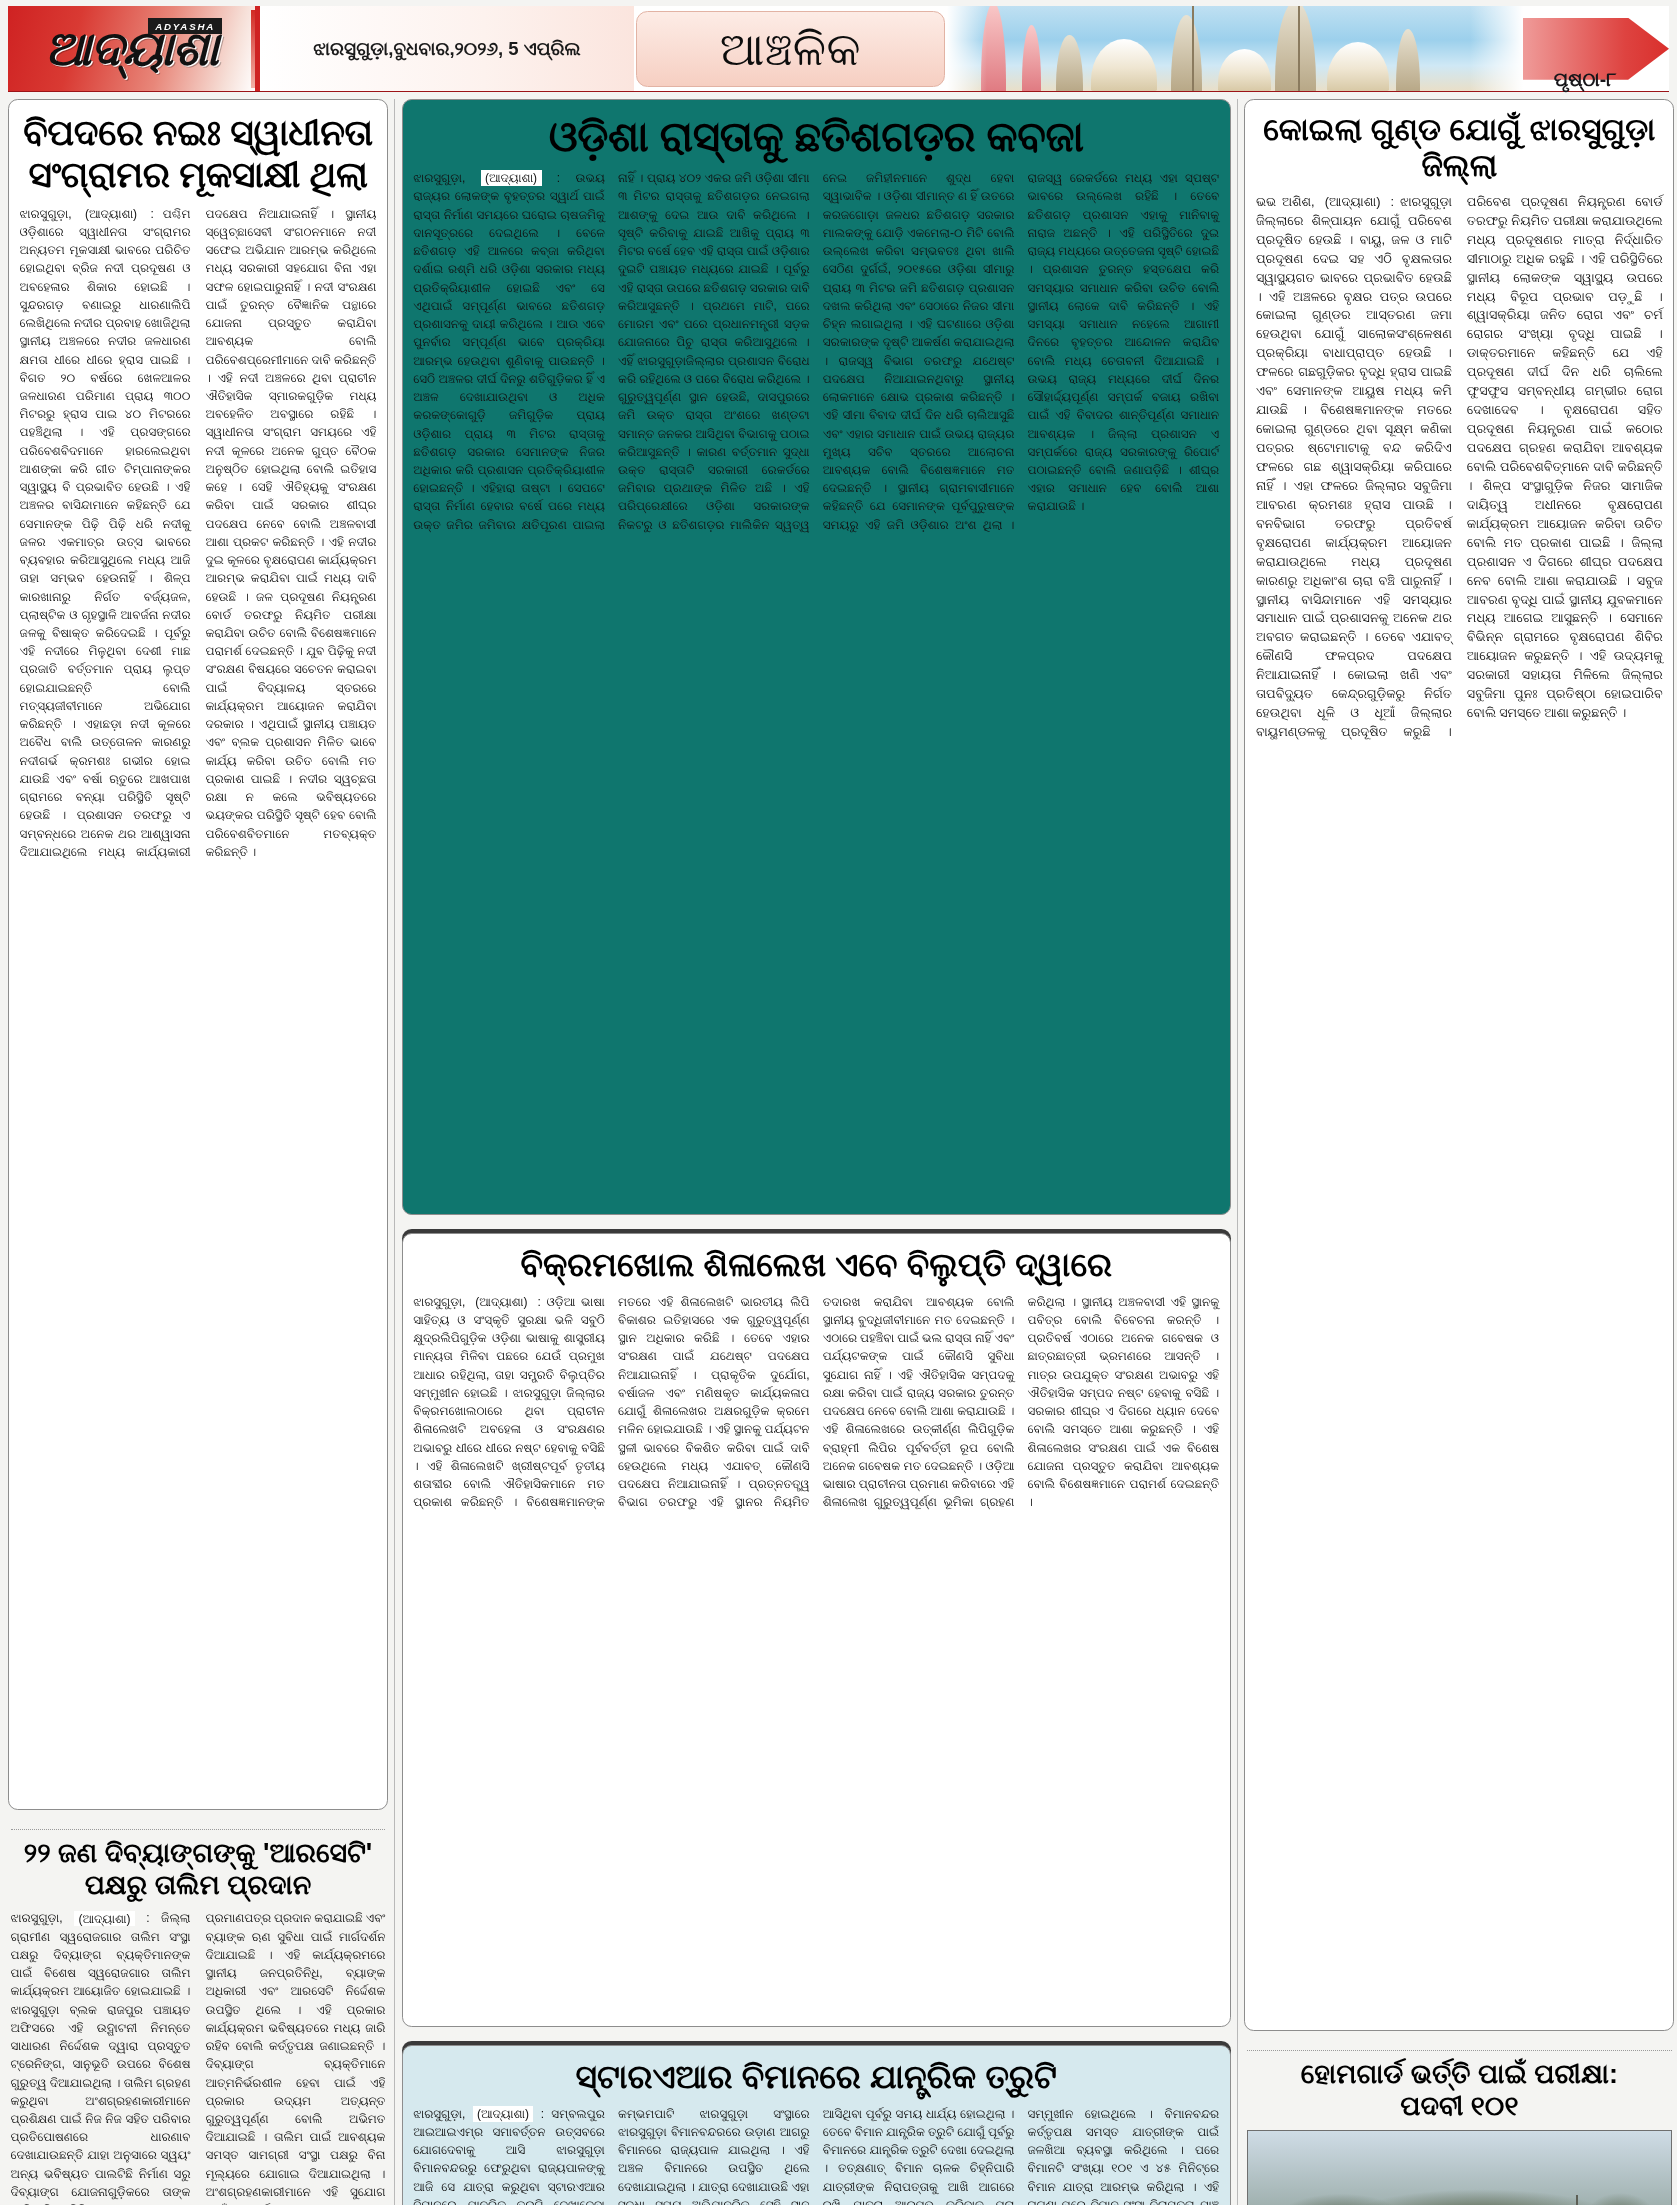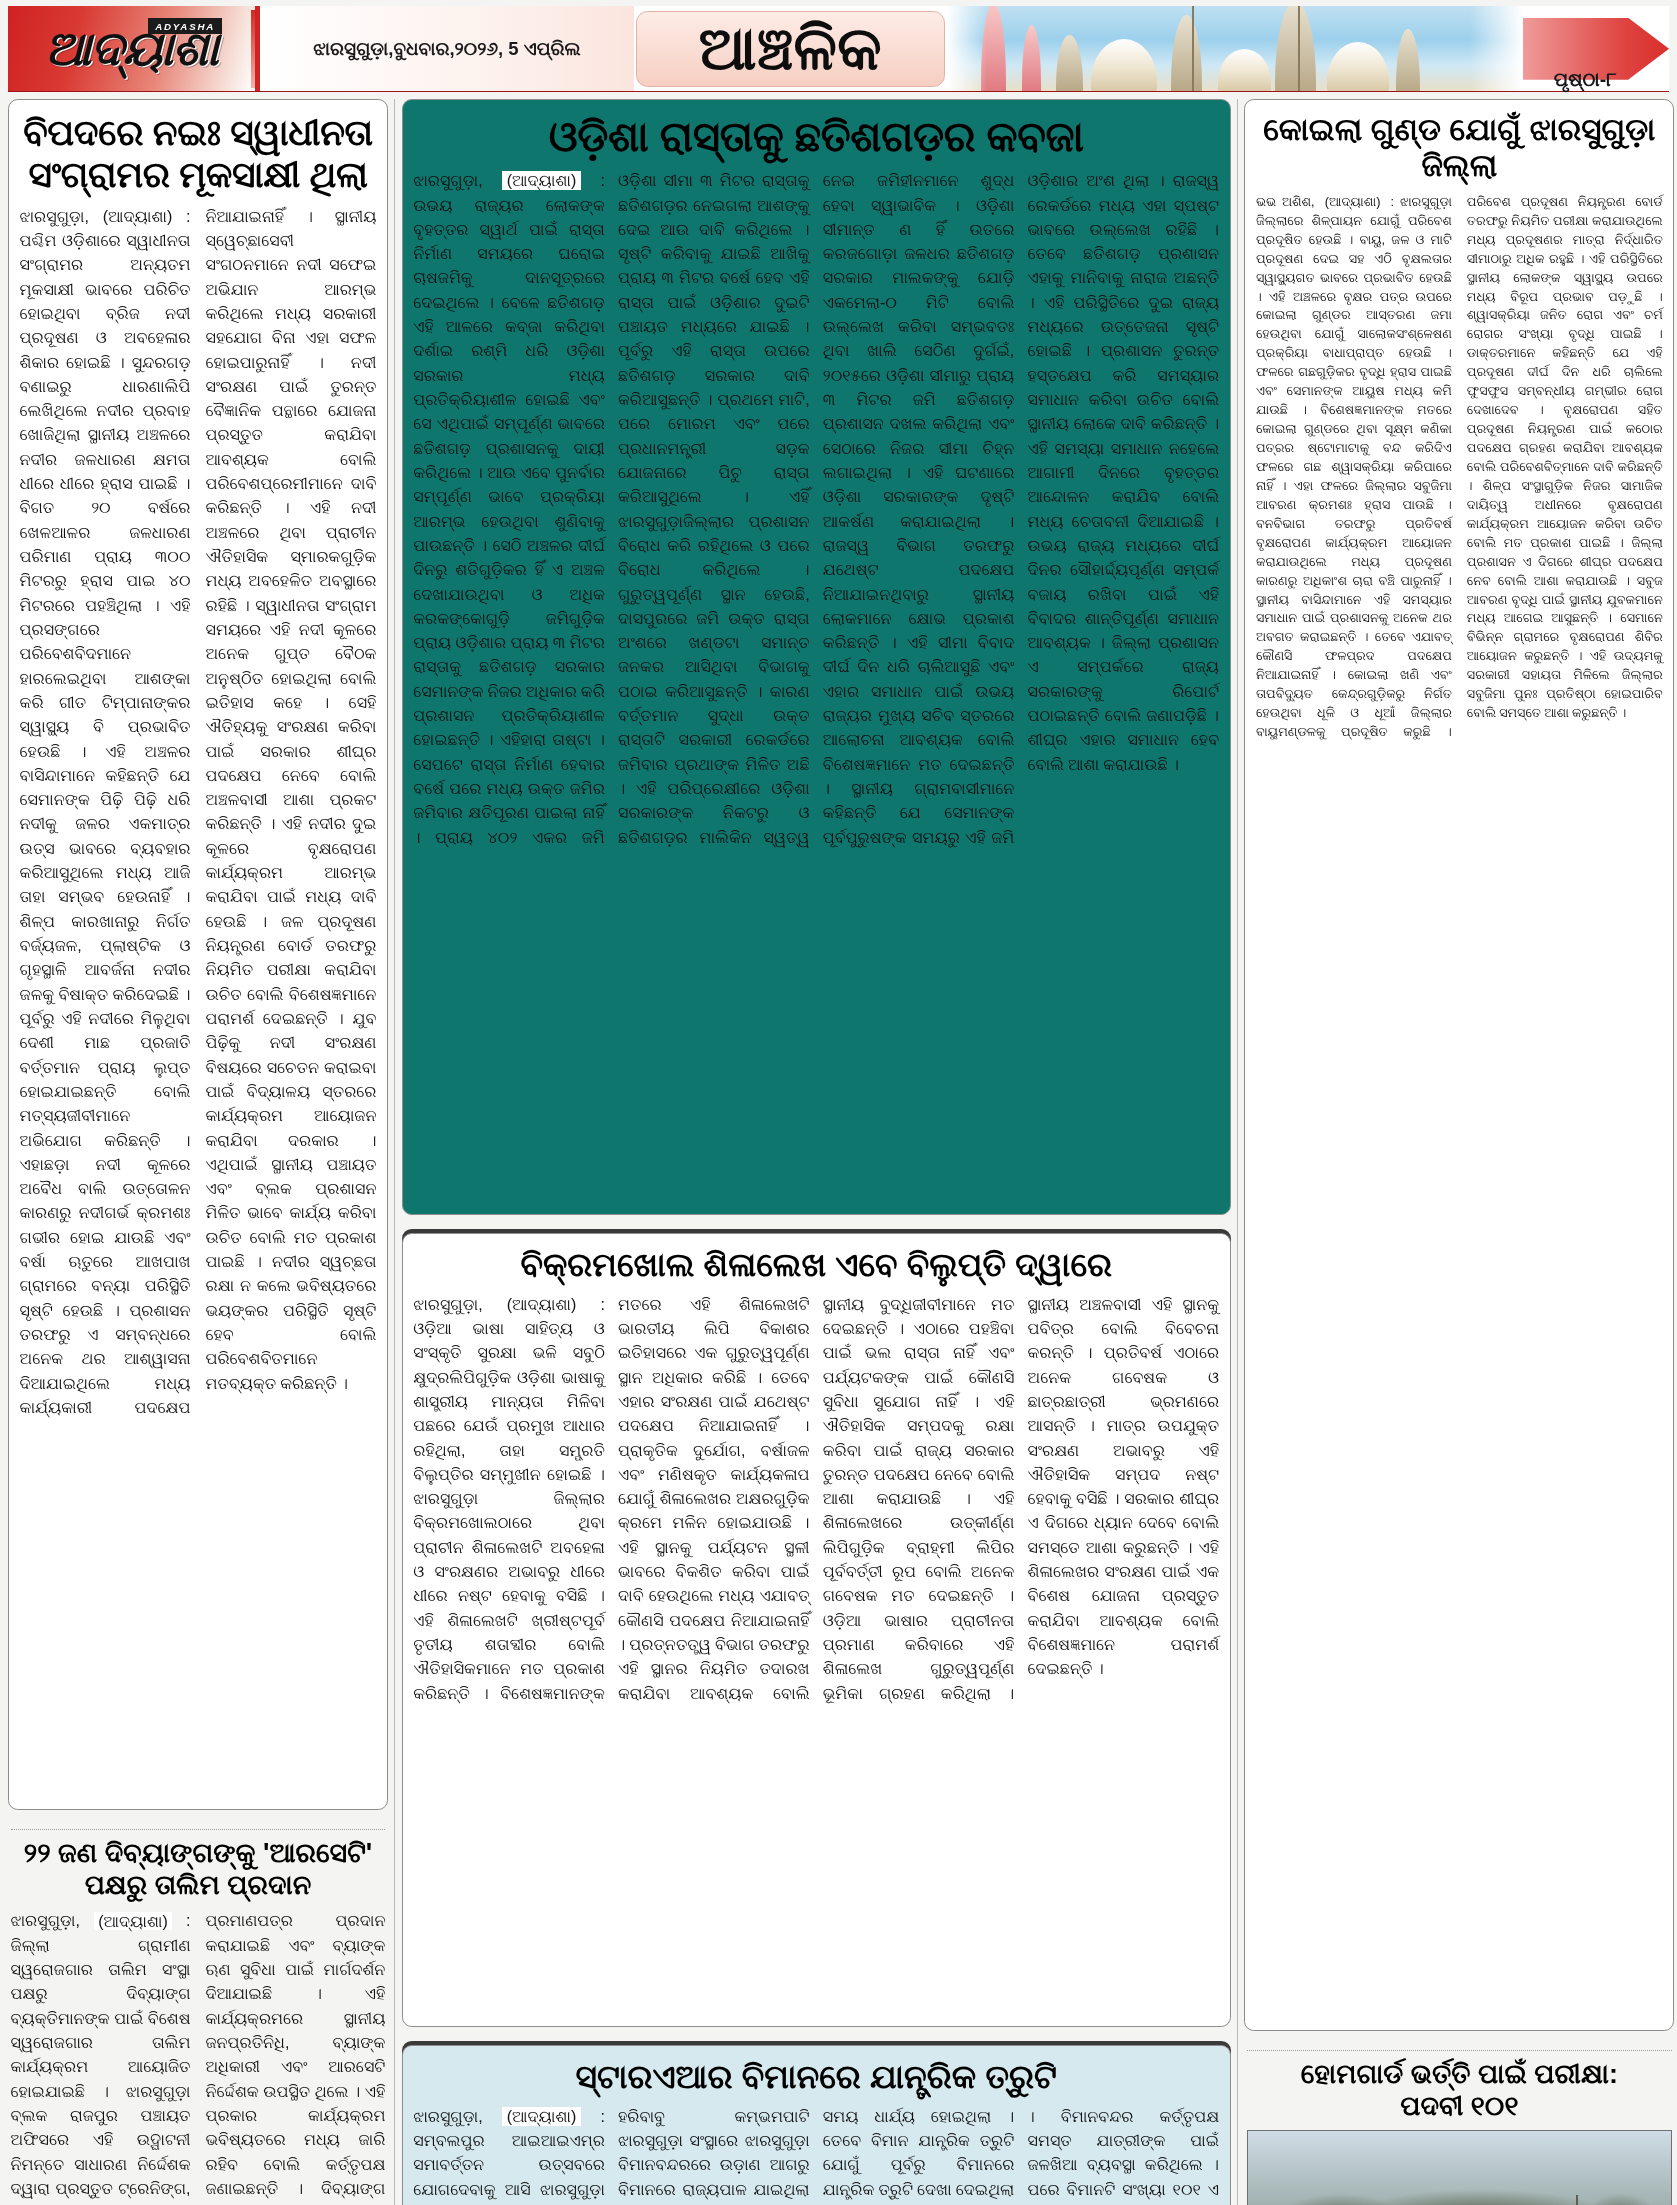--- a/index.html
+++ b/index.html
@@ -84,22 +84,22 @@
     flex: 0 0 309px;
     display: flex;
     align-items: center;
     justify-content: center;
     background: linear-gradient(180deg,#fdece6,#f6cfc2);
     border: 1.3px solid #e2b3a4;
     border-radius: 11.5px;
     margin: 4.4px 1.8px;
   }
   .section-title {
-    font-size: 60px;
-    font-weight: bold;
+    font-size: 46px;
+    font-weight: normal;
     color: #0d0d0d;
     line-height: 1;
     letter-spacing: 0.4px;
   }
 
   .temple-band {
     flex: 1 1 auto;
     position: relative;
     overflow: hidden;
     background: linear-gradient(180deg,#bfe0f2 0%,#9cd0ec 40%,#cfe8f5 70%,#e9dfc8 100%);
@@ -211,21 +211,21 @@
   .h-lead    { font-size: 36px; letter-spacing: -0.4px; }
   .h-main    { font-size: 42px; letter-spacing: -0.4px; }
   .h-sub     { font-size: 31px; }
   .h-small   { font-size: 27px; }
   .h-mid     { font-size: 33px; }
 
   .cols2 { column-count: 2; column-gap: 15px; column-rule: none; }
   .cols4 { column-count: 4; column-gap: 13.2px; }
 
   .body-text {
-    font-size: 16px;
+    font-size: 12px;
     line-height: 1.52;
     text-align: justify;
     text-justify: inter-word;
     color: #111;
     hyphens: auto;
     word-spacing: -0.4px;
   }
   .body-text.tight { font-size: 12.8px; line-height: 1.48; }
   .dateline-tag {
     background: #ffffff;

